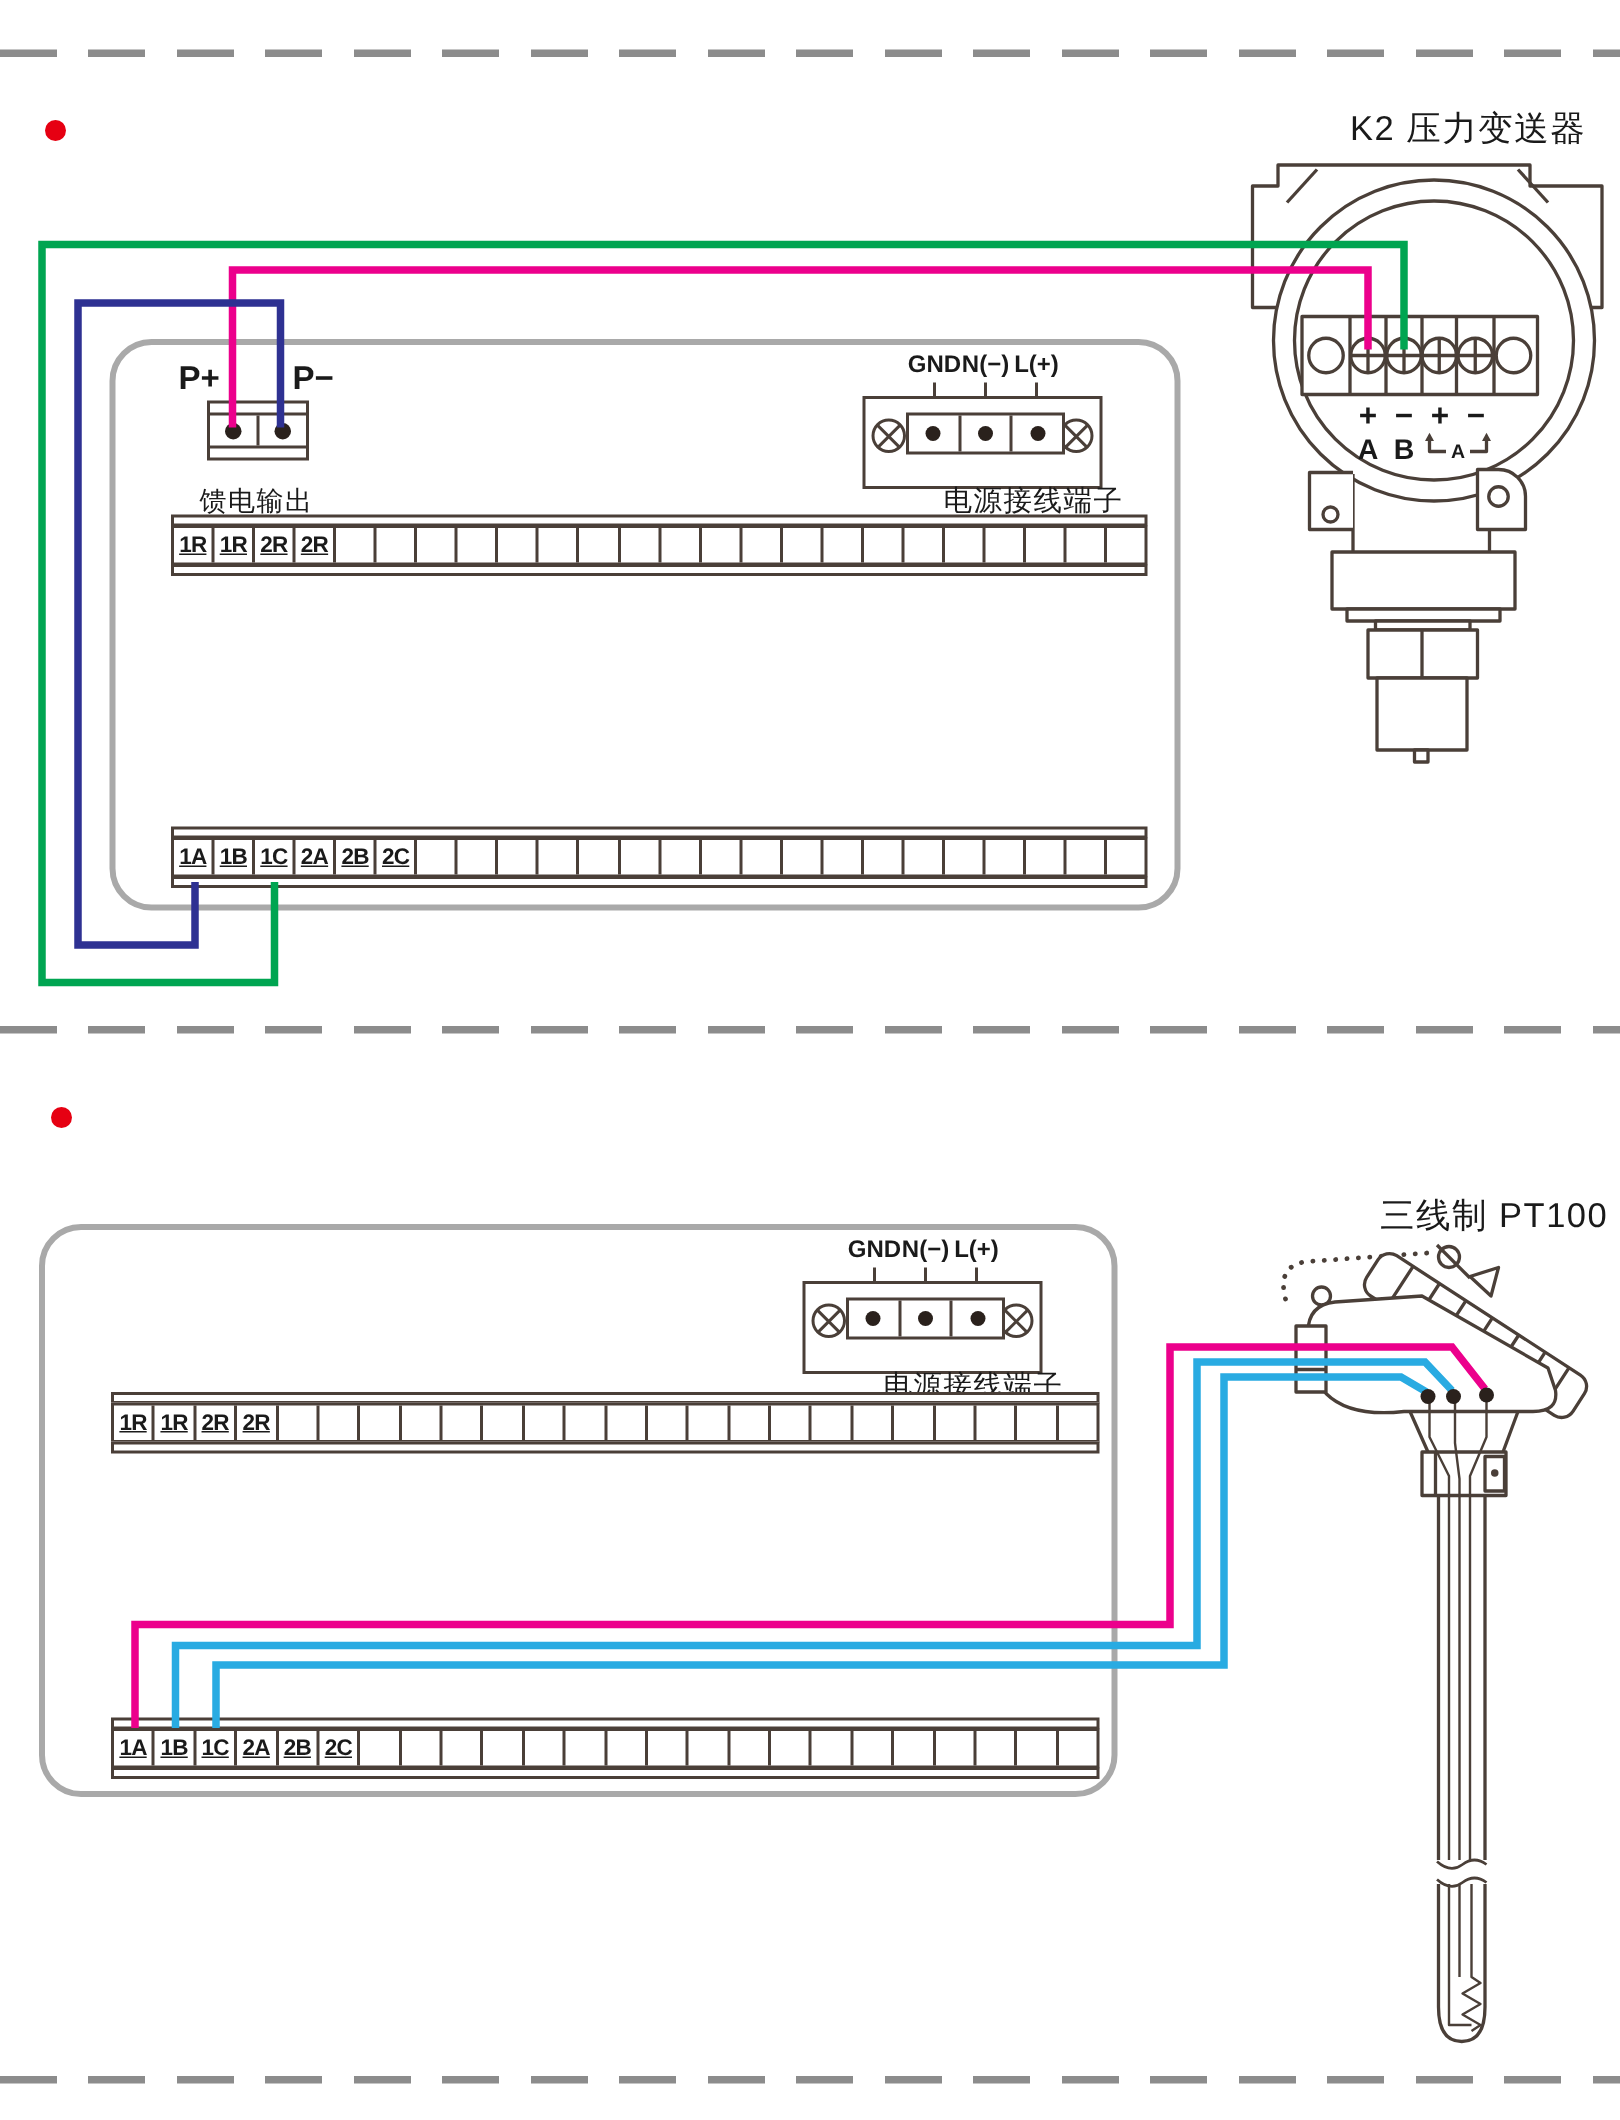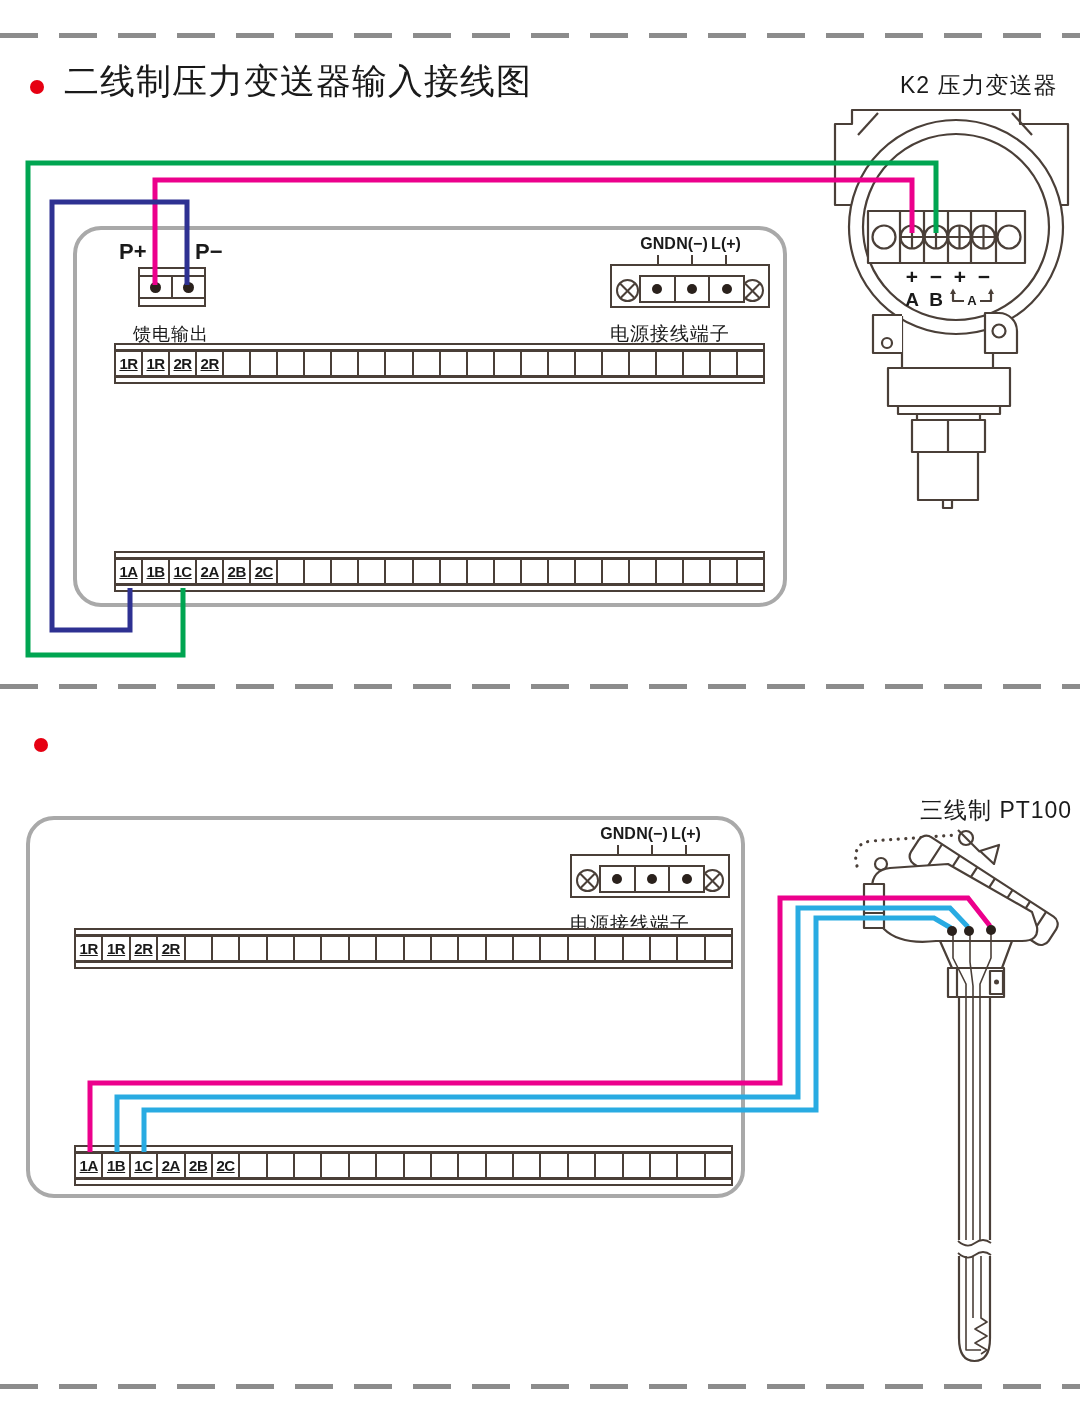--- a/index.html
+++ b/index.html
@@ -16,33 +16,33 @@
 
   
   .feedblock{position:absolute;width:68px;height:40px;border:2px solid #4a3f38;box-sizing:border-box;background:#fff;}
   .fb-top{height:6px;border-bottom:2px solid #4a3f38;}
   .fb-mid{height:20px;display:flex;border-bottom:2px solid #4a3f38;}
   .fb-cell{flex:1;display:flex;align-items:center;justify-content:center;}
   .fb-cell + .fb-cell{border-left:2px solid #4a3f38;}
   .dot{width:11px;height:11px;border-radius:50%;background:#2a211c;}
 
   
-  .pblock{position:absolute;width:160px;height:44px;margin-left:35px;}
+  .pblock{position:absolute;width:160px;height:62px;}
   .pb-label{position:absolute;top:-29px;transform:translateX(-50%);font-size:16px;font-weight:700;white-space:nowrap;}
   .pb-lead{position:absolute;width:2px;height:36px;top:-9px;background:#4a3f38;}
   .pb-outer{position:absolute;inset:0;border:2px solid #4a3f38;box-sizing:border-box;background:#fff;}
   .pb-inner{position:absolute;left:29px;top:11px;width:106px;height:28px;border:2px solid #4a3f38;
             box-sizing:border-box;display:flex;background:#fff;}
   .pb-cell{flex:1;display:flex;align-items:center;justify-content:center;}
   .pb-cell + .pb-cell{border-left:2px solid #4a3f38;}
   .screw{position:absolute;width:19px;height:19px;border:2px solid #4a3f38;border-radius:50%;top:13px;}
   .screw::before,.screw::after{content:"";position:absolute;left:-1px;top:8.5px;width:21px;height:2px;background:#4a3f38;}
   .screw::before{transform:rotate(45deg);}
   .screw::after{transform:rotate(-45deg);}
-  .pb-caption{position:absolute;top:57px;left:0;width:160px;text-align:left;font-size:19px;
+  .pb-caption{position:absolute;top:57px;left:14px;width:160px;text-align:right;font-size:19px;
               font-weight:500;letter-spacing:1px;white-space:nowrap;}
 
   
   .strip{position:absolute;text-decoration:underline;}
   .rail{height:8px;border:2px solid #4a3f38;box-sizing:border-box;background:#fff;}
   .cells{display:flex;height:27px;border:2px solid #4a3f38;box-sizing:border-box;margin:-1px 0;background:#fff;}
   .cell{flex:1;display:flex;align-items:center;justify-content:center;font-size:15px;font-weight:700;letter-spacing:-0.5px;}
   .cell + .cell{border-left:2px solid #4a3f38;}
 
   .overlay{position:absolute;left:0;top:0;pointer-events:none;}
@@ -51,21 +51,20 @@
 </head>
 <body>
 
 <div class="page">
 
   <div class="dash" style="top:33px"></div>
   <div class="dash" style="top:684px"></div>
   <div class="dash" style="top:1384px"></div>
 
   <div class="bullet" style="left:30px;top:80px"></div>
-  <div class="title" style="left:64px;top:58px">二线制压力变送器输入接线图</div>
   <div class="devlabel" style="left:852px;top:70px">K2 压力变送器</div>
 
   <div class="panel" style="left:73px;top:226px;width:714px;height:381px"></div>
 
   <div class="plabel" style="left:119px;top:239px">P+</div>
   <div class="plabel" style="left:195px;top:239px">P−</div>
   <div class="feedblock" style="left:138px;top:267px">
     <div class="fb-top"></div>
     <div class="fb-mid">
       <div class="fb-cell">

